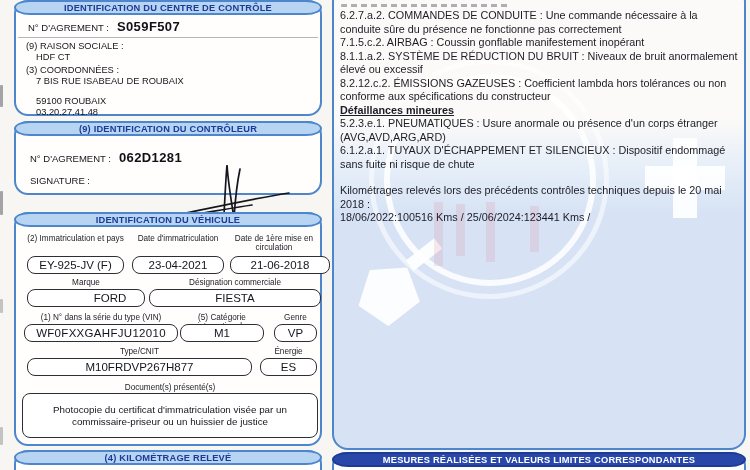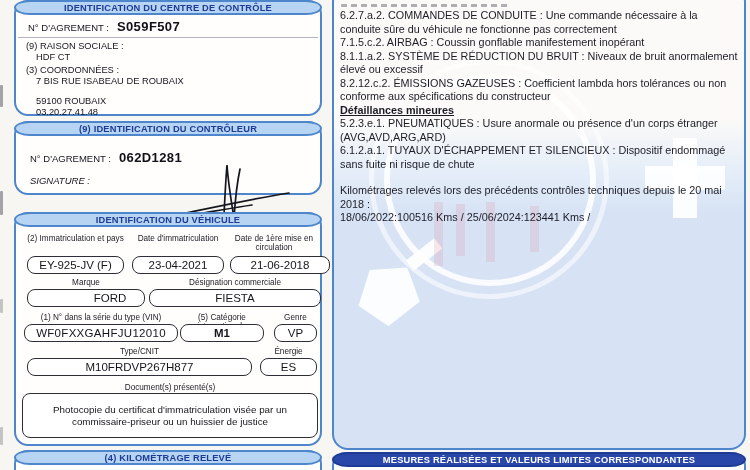--- a/index.html
+++ b/index.html
@@ -119,21 +119,21 @@
 
 <div class="cbox" style="top:121px;height:74px;">
   <div class="cbox-head">
     <span>(9) IDENTIFICATION DU CONTRÔLEUR</span>
   </div>
   <div style="padding:14px 0 0 14px;display:flex;align-items:baseline;">
     <span class="agr-label">N° D'AGREMENT :</span>
     <span class="agr-value">062D1281</span>
   </div>
   <div class="sig-wrap">
-    <div class="agr-label" style="padding:10px 4px 0 14px;font-style:italic;">SIGNATURE :</div>
+    <div class="agr-label" style="padding:10px 4px 0 14px;">SIGNATURE :</div>
     <svg class="sig-svg" width="130" height="85" viewBox="0 0 130 85">
       <g fill="none" stroke="#15151d" stroke-width="1.7" stroke-linecap="round">
         <path d="M16,64 C45,58 92,48 119,44"></path>
         <path d="M20,66 C40,63 62,59 82,56"></path>
         <path d="M54,66 C55,46 56,27 57,16 C58,31 61,51 64,69 C65,54 67,34 70,20"></path>
         <path d="M51,67 C56,74 64,74 68,66"></path>
       </g>
     </svg>
   </div>
 </div>
@@ -155,21 +155,21 @@
   <div class="vlabel" style="left:133px;top:64px;width:172px;">Désignation commerciale</div>
 
   <div class="vfield" style="left:11px;top:75px;width:118px;padding-left:48px;">FORD</div>
   <div class="vfield" style="left:133px;top:75px;width:172px;">FIESTA</div>
 
   <div class="vlabel" style="left:8px;top:99px;width:154px;">(1) N° dans la série du type (VIN)</div>
   <div class="vlabel" style="left:164px;top:99px;width:84px;">(5) Catégorie internationale</div>
   <div class="vlabel" style="left:258px;top:99px;width:43px;">Genre</div>
 
   <div class="vfield" style="left:8px;top:110px;width:154px;letter-spacing:.3px;">WF0FXXGAHFJU12010</div>
-  <div class="vfield" style="left:164px;top:110px;width:84px;font-weight:bold;">M1</div>
+  <div class="vfield" style="left:164px;top:110px;width:84px;">M1</div>
   <div class="vfield" style="left:258px;top:110px;width:43px;">VP</div>
 
   <div class="vlabel" style="left:11px;top:133px;width:225px;">Type/CNIT</div>
   <div class="vlabel" style="left:244px;top:133px;width:57px;">Énergie</div>
 
   <div class="vfield" style="left:11px;top:144px;width:225px;">M10FRDVP267H877</div>
   <div class="vfield" style="left:244px;top:144px;width:57px;">ES</div>
 
   <div class="vlabel" style="left:6px;top:169px;width:296px;">Document(s) présenté(s)</div>
   <div class="docbox" style="left:6px;top:179px;width:296px;height:45px;">Photocopie du certificat d'immatriculation visée par un commissaire-priseur ou un huissier de justice</div>
@@ -189,21 +189,21 @@
   <div class="wm wm-plus-v"></div>
   <div class="wm wm-pent"></div>
   <div class="wm wm-handle"></div>
   <div class="wm wm-stripe" style="left:100px;top:214px;height:64px;"></div>
   <div class="wm wm-stripe" style="left:122px;top:216px;height:52px;"></div>
   <div class="wm wm-stripe" style="left:152px;top:214px;height:60px;"></div>
   <div class="wm wm-stripe" style="left:196px;top:218px;height:46px;"></div>
 
   <div class="rtext">
     <div class="sliver"></div>
-    <p class="defect">6.2.7.a.2. COMMANDES DE CONDUITE : Une commande nécessaire à la conduite sûre du véhicule ne fonctionne pas correctement</p>
+    <p class="defect">6.2.7.a.2. COMMANDES DE CONDUITE : Une commande nécessaire à la conduite sûre du présence ne fonctionne pas correctement</p>
     <p class="defect">7.1.5.c.2. AIRBAG : Coussin gonflable manifestement inopérant</p>
     <p class="defect">8.1.1.a.2. SYSTÈME DE RÉDUCTION DU BRUIT : Niveaux de bruit anormalement élevé ou excessif</p>
     <p class="defect">8.2.12.c.2. ÉMISSIONS GAZEUSES : Coefficient lambda hors tolérances ou non conforme aux spécifications du constructeur</p>
     <p class="minor-title">Défaillances mineures</p>
     <p class="defect">5.2.3.e.1. PNEUMATIQUES : Usure anormale ou présence d'un corps étranger (AVG,AVD,ARG,ARD)</p>
     <p class="defect">6.1.2.a.1. TUYAUX D'ÉCHAPPEMENT ET SILENCIEUX : Dispositif endommagé sans fuite ni risque de chute</p>
     <p class="mileage">Kilométrages relevés lors des précédents contrôles techniques depuis le 20 mai 2018 :</p>
     <p class="defect">18/06/2022:100516 Kms / 25/06/2024:123441 Kms /</p>
   </div>
 </div>

